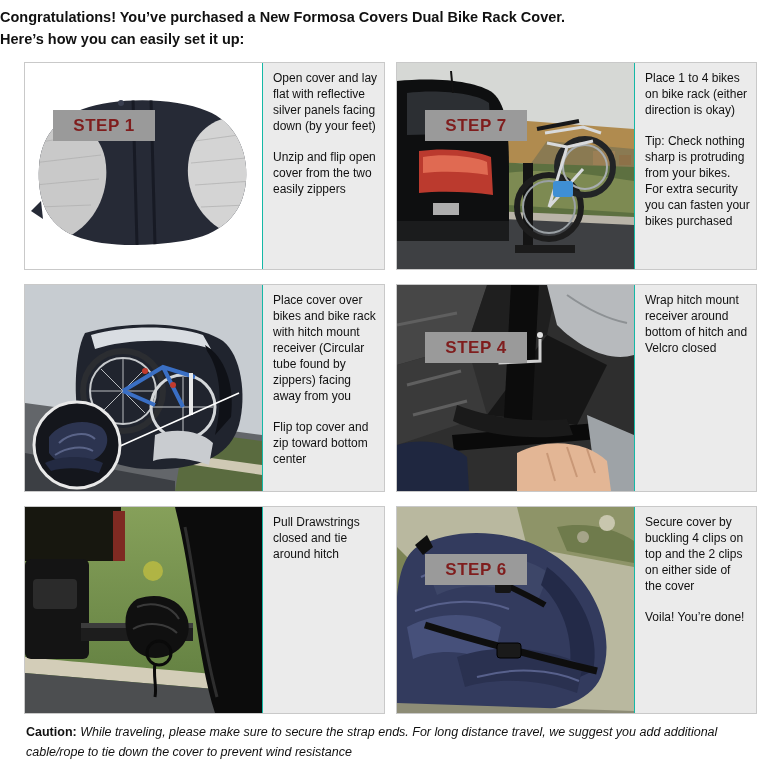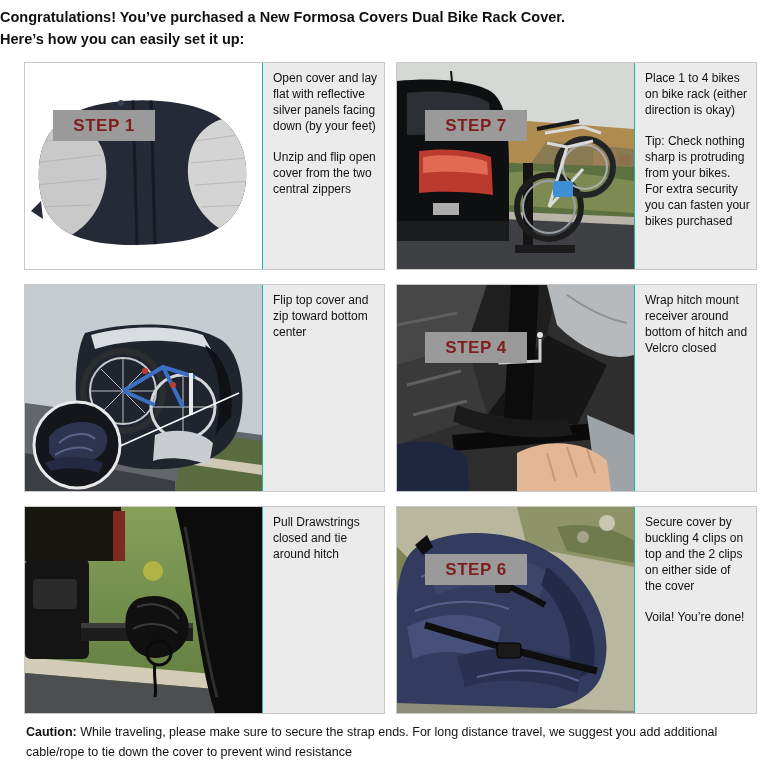--- a/index.html
+++ b/index.html
@@ -13,21 +13,21 @@
   .photo{position:relative;width:237px;height:206px;flex:none;overflow:hidden;background:#dddddd;}
   .photo svg{display:block;width:237px;height:206px;}
   .badge{position:absolute;top:4px;left:28px;width:102px;height:31px;background:#9a9a9a;
          color:#7f1d1d;font-weight:bold;font-size:17px;letter-spacing:.5px;
          display:flex;align-items:center;justify-content:center;margin-top:43px;}
   .panel{flex:1;background:#ebebeb;border-left:1px solid #14b8a6;
          padding:8px 6px 4px 10px;font-size:12px;line-height:1.33;color:#111;box-sizing:border-box;}
   .panel p{margin:0 0 15px 0;}
   .caution{position:absolute;top:722px;left:26px;width:716px;font-size:12.5px;line-height:1.6;color:#111;}
   .caution .clabel{font-weight:bold;font-style:normal;}
-  .caution .ctext{}
+  .caution .ctext{font-style:italic;}
 </style>
 </head>
 <body>
 
 <div class="page">
 
   <div class="title">
     <div>Congratulations! You’ve purchased a New Formosa Covers Dual Bike Rack Cover.</div>
     <div>Here’s how you can easily set it up:</div>
   </div>
@@ -55,21 +55,21 @@
           </g>
           <path d="M6,148 L16,138 L18,156 Z" fill="#262a36"></path>
           <circle cx="96" cy="40" r="3" fill="#3a3f50"></circle>
         </svg>
         <div class="badge">
           <span>STEP 1</span>
         </div>
       </div>
       <div class="panel">
         <p>Open cover and lay flat with reflective silver panels facing down (by your feet)</p>
-        <p>Unzip and flip open cover from the two central zippers</p>
+        <p>Unzip and flip open cover from the two easily zippers</p>
       </div>
     </div>
 
     <div class="card">
       <div class="photo">
         <svg viewBox="0 0 237 206">
           <rect width="237" height="206" fill="#d6d8d5"></rect>
           <path d="M0,60 C40,42 90,48 130,58 L237,66 L237,100 L0,100 Z" fill="#b08b4f"></path>
           <path d="M150,78 L237,86 L237,130 L120,120 Z" fill="#8a7a52"></path>
           <rect x="196" y="88" width="22" height="14" fill="#9b7f55"></rect>
@@ -131,20 +131,21 @@
             <circle cx="148" cy="100" r="3" fill="#c23b2e"></circle>
           <path d="M130,150 C150,142 176,146 188,158 L184,180 C160,172 140,172 128,176 Z" fill="#c9ccd0"></path>
           <path d="M84,166 L214,108" stroke="#ffffff" stroke-width="1.5"></path>
           <circle cx="52" cy="160" r="43" fill="#14161c" stroke="#e9e9e9" stroke-width="3"></circle>
           <path d="M24,152 C34,138 60,132 76,142 C86,150 84,166 70,174 C54,184 32,180 24,168 Z" fill="#2c3450"></path>
           <path d="M34,158 C44,148 62,146 70,154 M30,170 C42,162 58,160 68,166" stroke="#5a6488" stroke-width="2" fill="none"></path>
           <path d="M20,178 C36,170 62,170 78,178 L74,188 C58,182 38,182 26,186 Z" fill="#232a42"></path>
         </svg>
       </div>
       <div class="panel">
+        <p>Place cover over bikes and bike rack with hitch mount receiver (Circular tube found by zippers) facing away from you</p>
         <p>Flip top cover and zip toward bottom center</p>
       </div>
     </div>
 
     <div class="card">
       <div class="photo">
         <svg viewBox="0 0 237 206">
           <rect width="237" height="206" fill="#2e2e2e"></rect>
           <path d="M0,0 L90,0 L70,60 L0,80 Z" fill="#474747"></path>
           <path d="M0,80 L70,60 L90,130 L0,160 Z" fill="#3a3a3a"></path>

